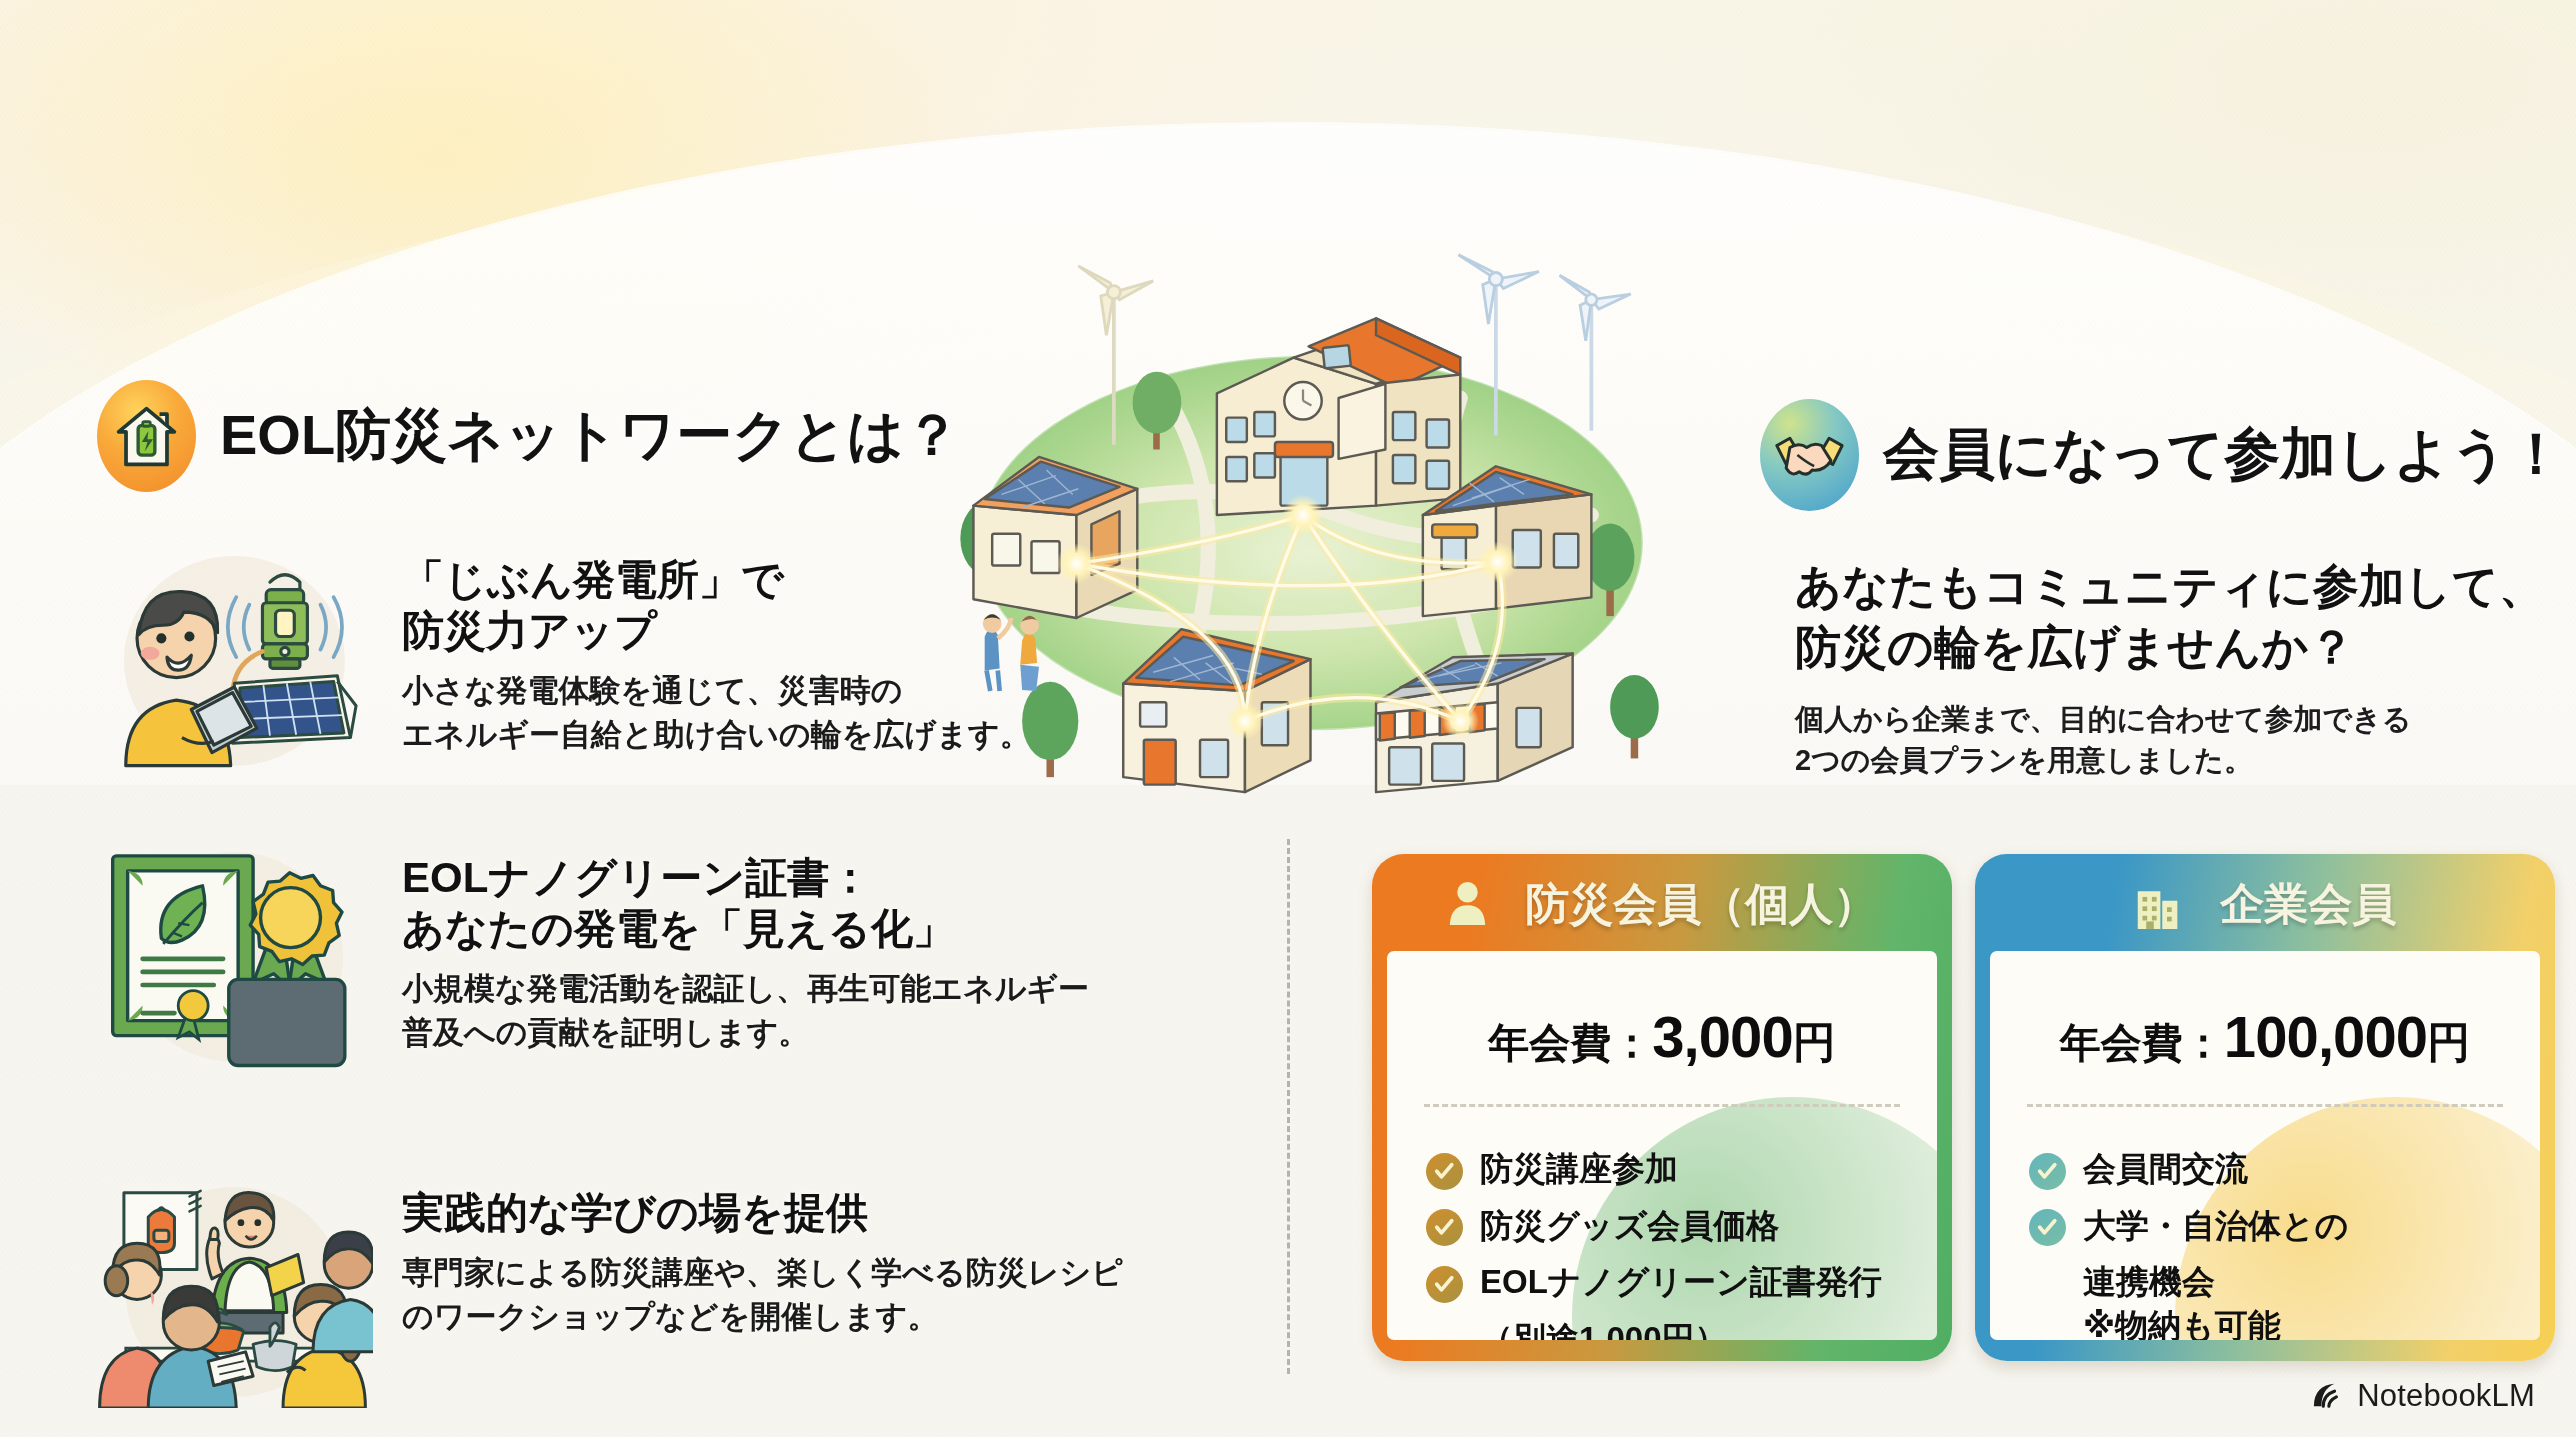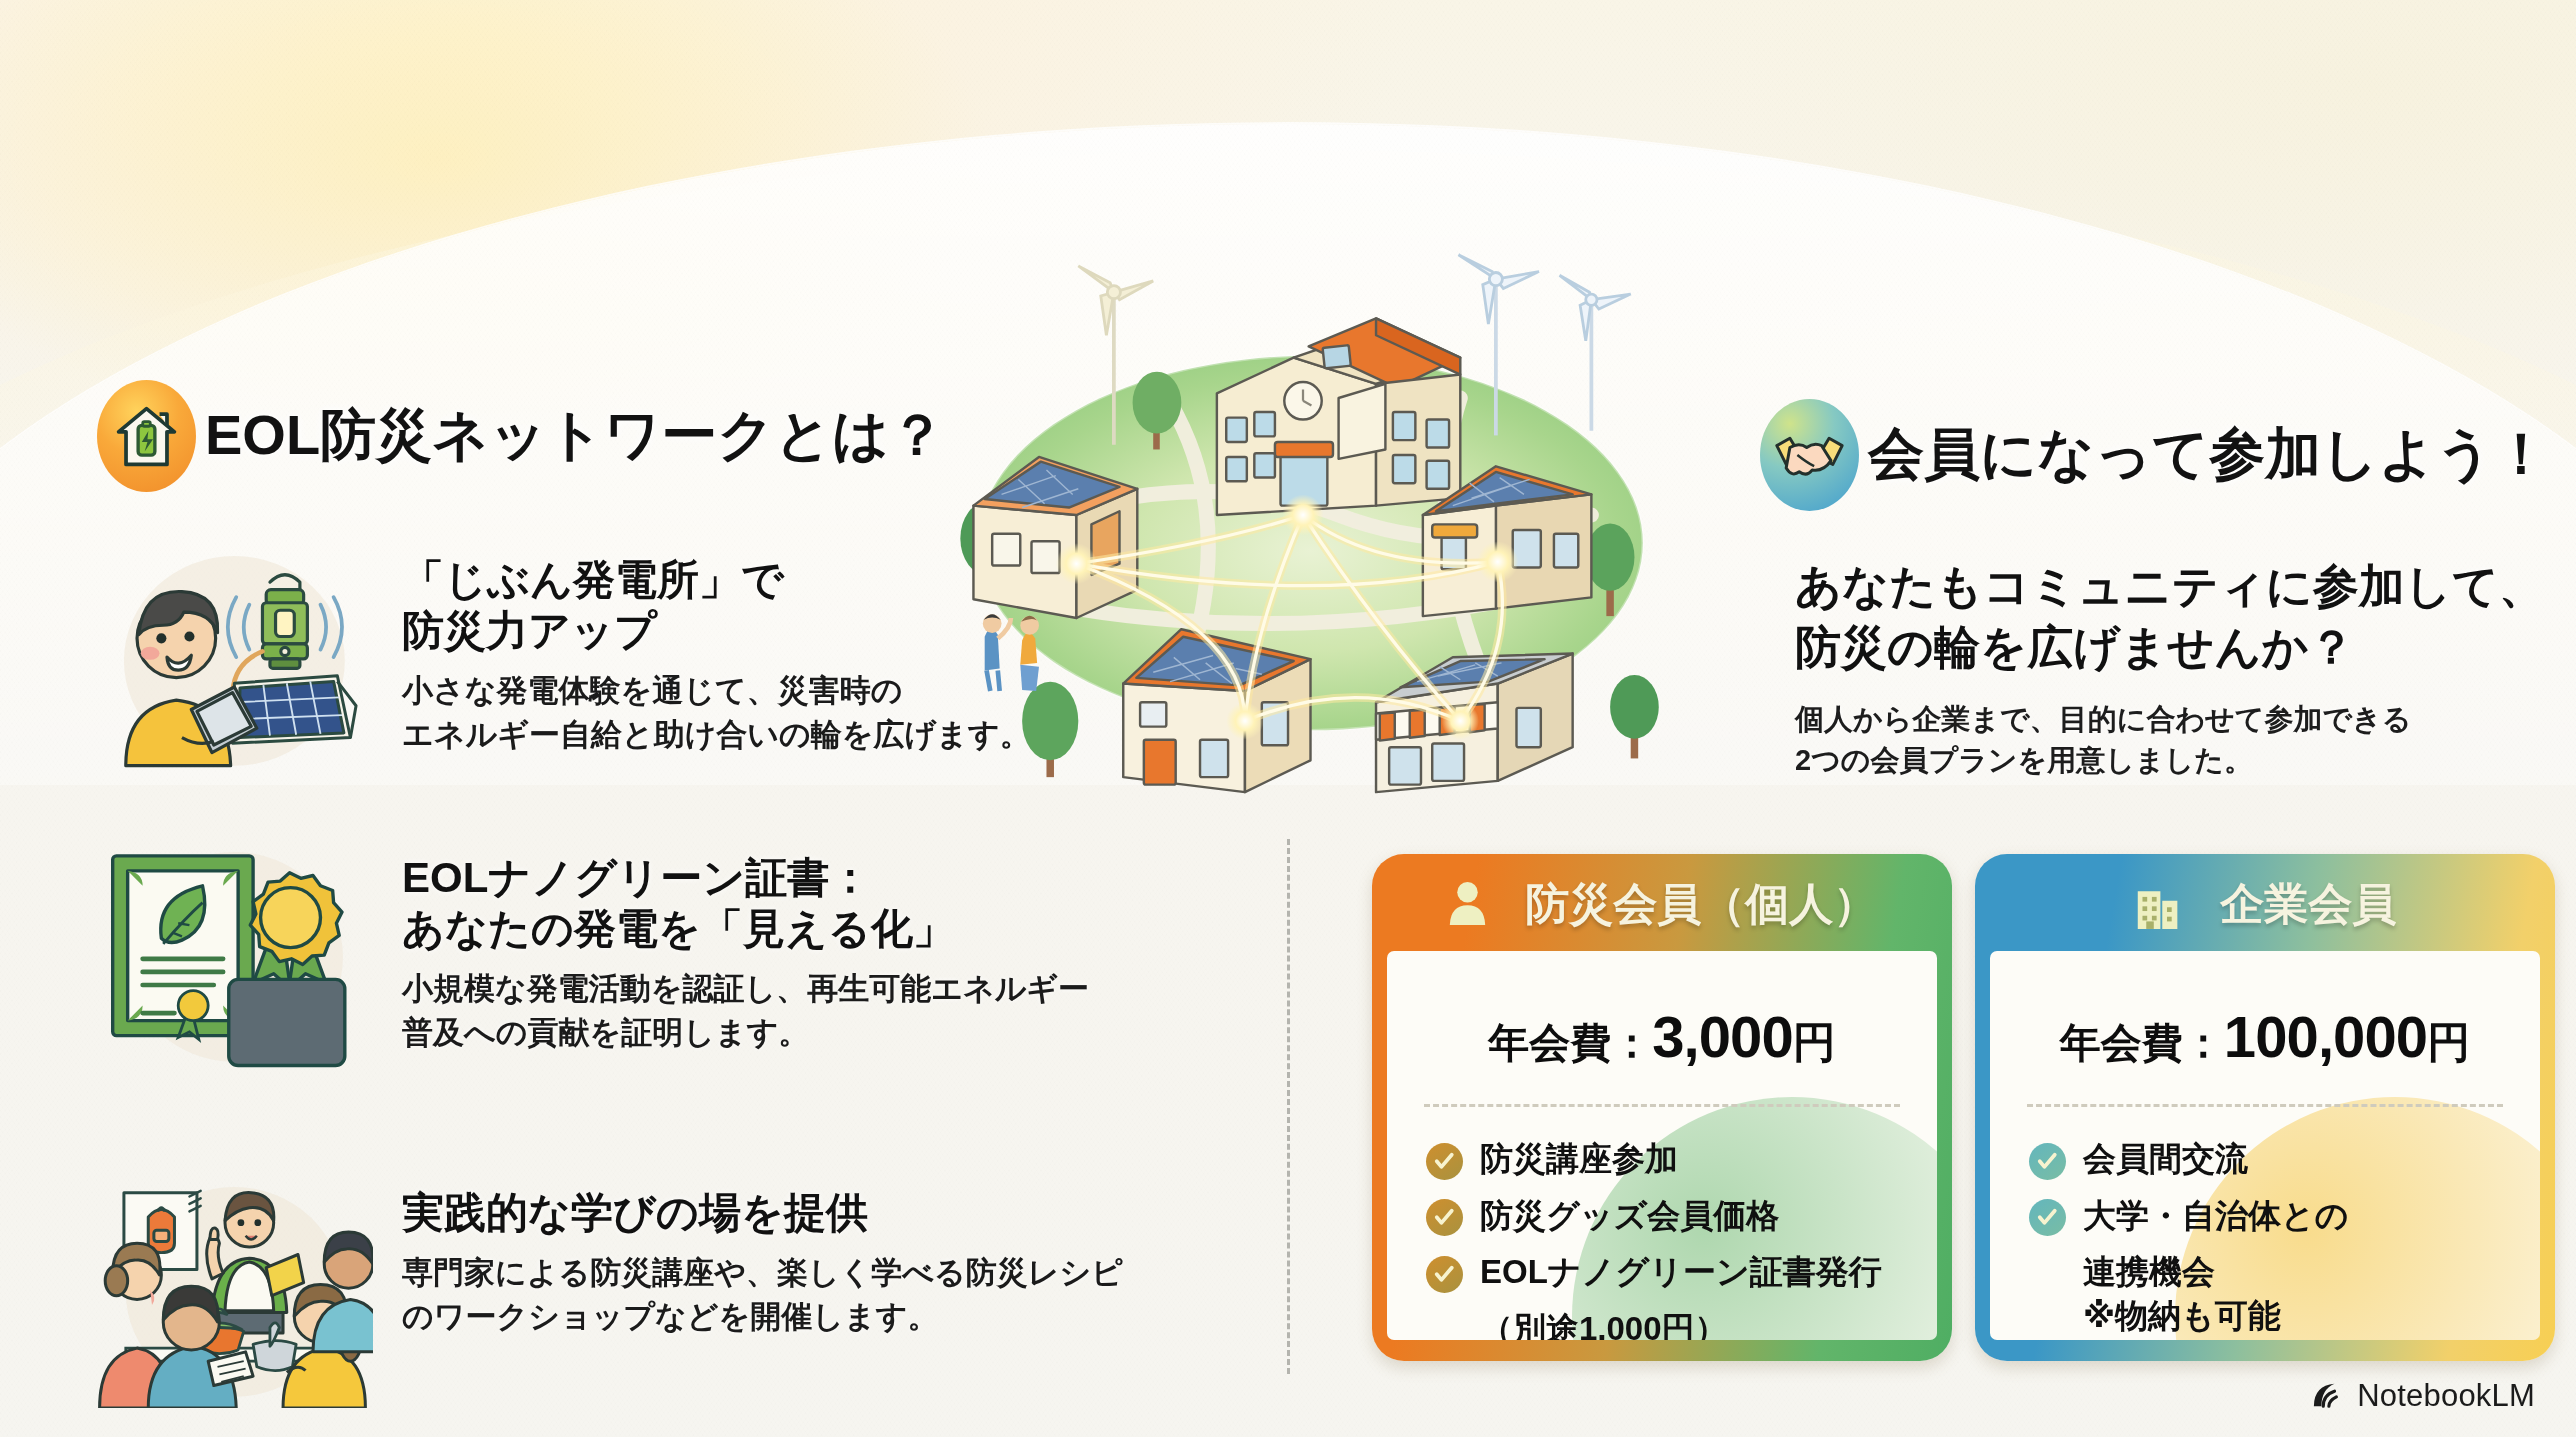--- a/index.html
+++ b/index.html
@@ -34,21 +34,21 @@
 
   
   .title{position:absolute;left:110px;top:41px;width:2396px;
     font-size:86px;font-weight:900;letter-spacing:-0.9px;white-space:nowrap;
     text-shadow:0 0 9.4px #fff, 0 0 17px rgba(255,255,255,.9), 1.9px 2.8px 0 rgba(0,0,0,.05);}
   .t-blue{color:#1f6cb0;}
   .t-dark{color:#161616;}
   .t-org{color:#e8742a;}
 
   
-  .sec-head{position:absolute;display:flex;align-items:center;gap:9px;}
+  .sec-head{position:absolute;display:flex;align-items:center;gap:24px;}
   .sec-head .lbl{font-size:56px;font-weight:900;color:#121212;white-space:nowrap;
     text-shadow:0 0 7.5px #fff,0 0 13px rgba(255,255,255,.85);}
   .badge{width:99px;height:112px;border-radius:50%;display:flex;align-items:center;justify-content:center;flex:0 0 auto;}
   .badge.orange{background:radial-gradient(circle at 40% 28%, #ffd35c 0%, #f9a93a 42%, #f08a28 100%);}
   .badge.aqua{background:radial-gradient(circle at 30% 22%, #cfe38b 0%, #86c9c2 40%, #3f9ccf 100%);}
 
   
   .feat{position:absolute;display:flex;gap:29px;}
   .feat .art{width:281px;height:234px;flex:0 0 auto;position:relative;}
   .feat .txt{padding-top:13px;}
@@ -77,21 +77,21 @@
   .card-body{position:absolute;left:15px;right:15px;top:97px;bottom:20.6px;
     background:#fdfcf7;border-radius:7px;overflow:hidden;}
   .swoosh{position:absolute;right:-75px;bottom:-197px;width:440px;height:440px;border-radius:50%;}
   .c1 .swoosh{background:radial-gradient(circle at 30% 30%, rgba(110,185,115,.55), rgba(110,185,115,.18) 62%, rgba(110,185,115,0) 72%);}
   .c2 .swoosh{background:radial-gradient(circle at 30% 30%, rgba(245,200,75,.62), rgba(245,200,75,.22) 62%, rgba(245,200,75,0) 72%);}
   .fee{position:relative;text-align:center;margin-top:52px;font-weight:900;color:#0d0d0d;white-space:nowrap;}
   .fee .lab{font-size:41px;}
   .fee .amt{font-size:58px;letter-spacing:-0.9px;}
   .fee .yen{font-size:43px;}
   .dash{position:relative;margin:32px 37px 0;border-top:3.7px dashed #cfcbbd;}
-  .benefits{position:relative;margin:30px 0 0 39px;}
+  .benefits{position:relative;margin:40px 0 0 39px;}
   .ben{display:flex;gap:17px;align-items:flex-start;margin-bottom:13px;}
   .chk{width:37px;height:37px;border-radius:50%;flex:0 0 auto;margin-top:5.6px;
     display:flex;align-items:center;justify-content:center;}
   .c1 .chk{background:linear-gradient(145deg,#cf8f2e,#a8923f);}
   .c2 .chk{background:linear-gradient(145deg,#63b6bd,#79bda4);}
   .chk svg{width:22.5px;height:22.5px;}
   .ben .bt{font-size:33px;line-height:1.32;font-weight:900;color:#101010;}
   .sub{font-size:33px;font-weight:900;color:#101010;line-height:1.32;margin-left:54px;}
 
   

